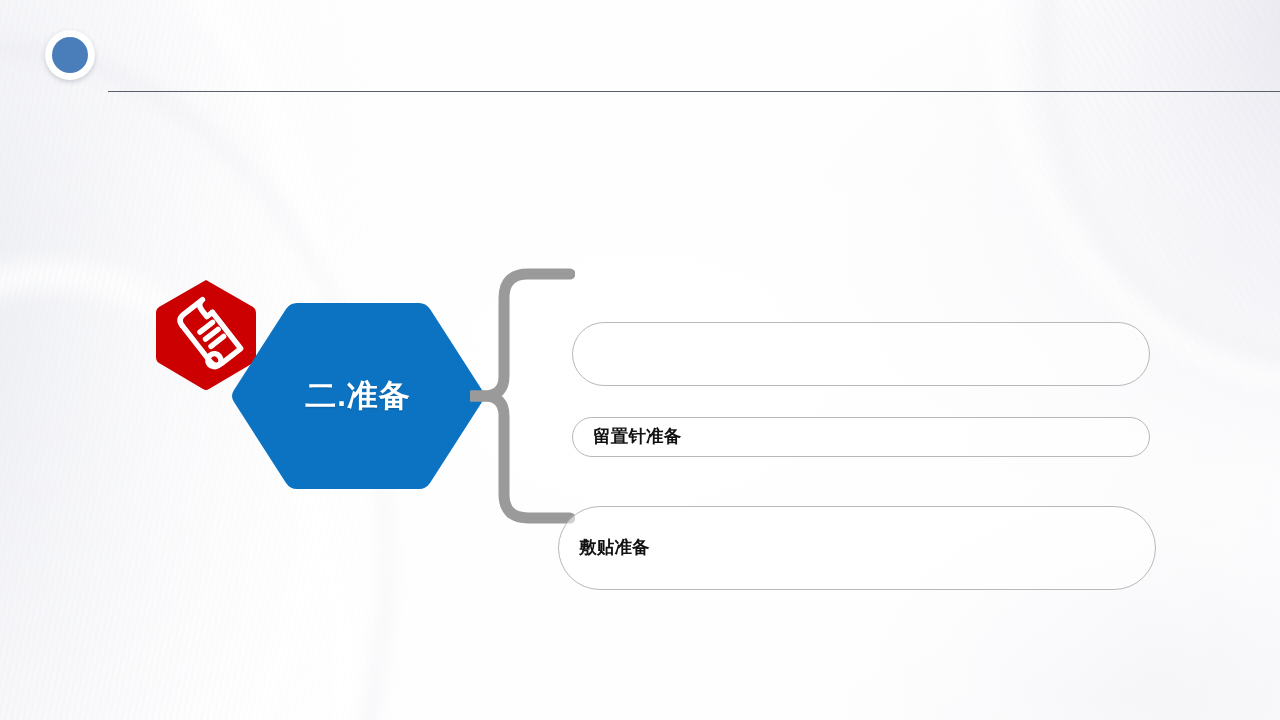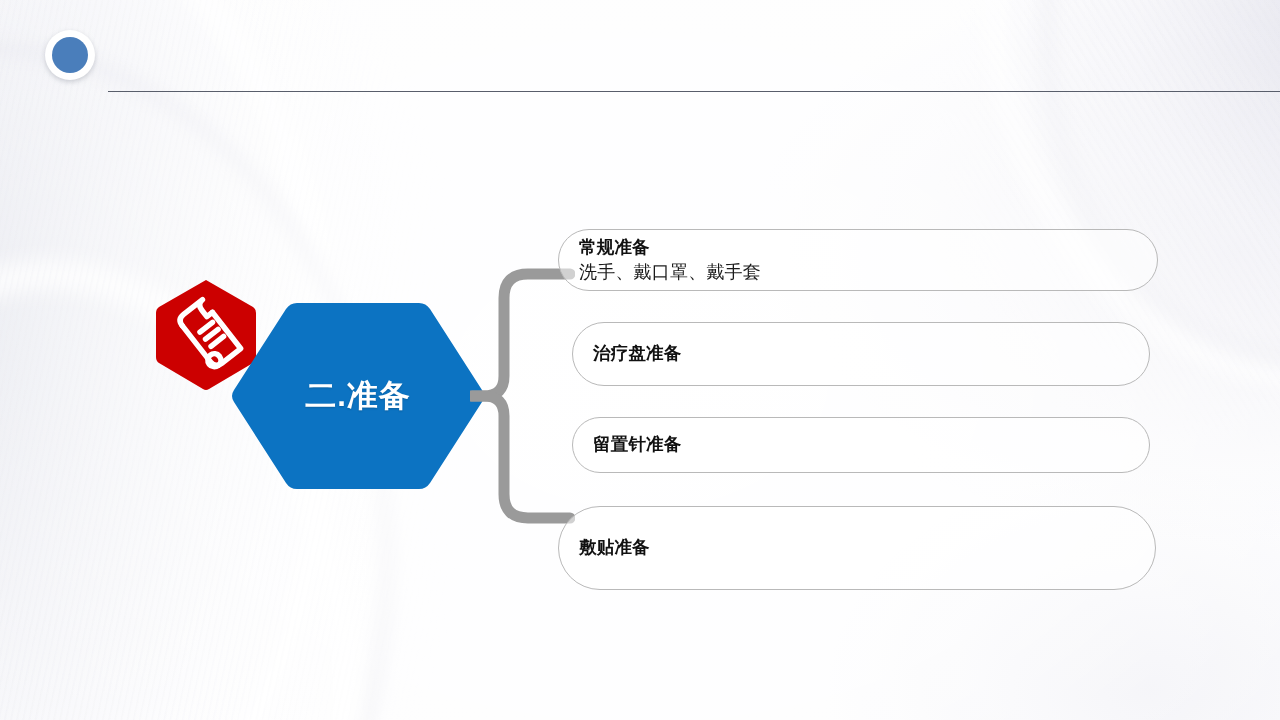--- a/index.html
+++ b/index.html
@@ -188,21 +188,21 @@
   }
   .callout .c-body {
     font-size: 18px;
     color: #1a1a1a;
     line-height: 1.34;
     letter-spacing: 0.2px;
   }
 
   #callout-0 { left: 558px;  top: 229px; width: 600px; height: 62px;  border-radius: 31px; }
   #callout-1 { left: 572px;  top: 322px; width: 578px; height: 64px;  border-radius: 32px; }
-  #callout-2 { left: 572px;  top: 417px; width: 578px; height: 56px;  border-radius: 28px; justify-content: center; }
+  #callout-2 { left: 572px;  top: 417px; width: 578px; height: 40px;  border-radius: 28px; justify-content: center; }
   #callout-3 { left: 558px;  top: 506px; width: 598px; height: 84px;  border-radius: 42px; }
 </style>
 </head>
 <body>
 
 <div id="slide">
 
   <div class="bg-layer bg-silk-1"></div>
   <div class="bg-layer bg-silk-2"></div>
   <div class="bg-curve c1"></div>
@@ -232,27 +232,22 @@
   <svg id="main-hex" class="hex" viewBox="0 0 256 196">
     <path d="M67 5 L189 5 Q196 5 200 11 L252 92 Q256 98 252 104 L200 185 Q196 191 189 191 L67 191 Q60 191 56 185 L4 104 Q0 98 4 92 L56 11 Q60 5 67 5 Z" fill="#0C73C2"></path>
   </svg>
   <div id="main-hex-label">二.准备</div>
 
   <svg id="brace" viewBox="0 0 105 320">
     <path d="M2 160 L14 160 Q34 160 34 140 L34 62 Q34 38 58 38 L100 38" fill="none" stroke="#9A9A9A" stroke-width="11" stroke-linecap="round" stroke-linejoin="round"></path>
     <path d="M2 160 L14 160 Q34 160 34 180 L34 258 Q34 282 58 282 L100 282" fill="none" stroke="#9A9A9A" stroke-width="11" stroke-linecap="round" stroke-linejoin="round"></path>
   </svg>
 
-  <div class="callout" id="callout-0">
-    <div class="c-title">常规准备</div>
-    <div class="c-body">洗手、戴口罩、戴手套</div>
-  </div>
 
   <div class="callout" id="callout-1">
-    <div class="c-title">治疗盘准备</div>
   </div>
 
   <div class="callout" id="callout-2">
     <div class="c-title">留置针准备</div>
   </div>
 
   <div class="callout" id="callout-3">
     <div class="c-title">敷贴准备</div>
   </div>
 

